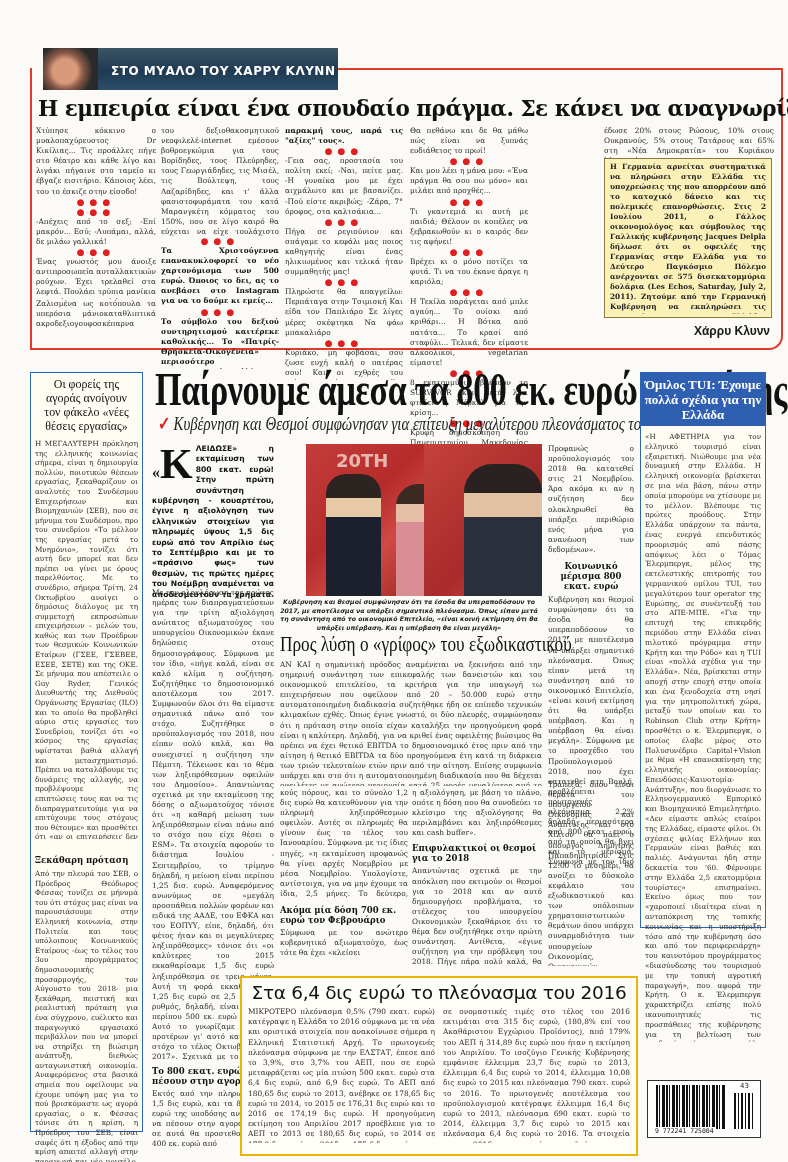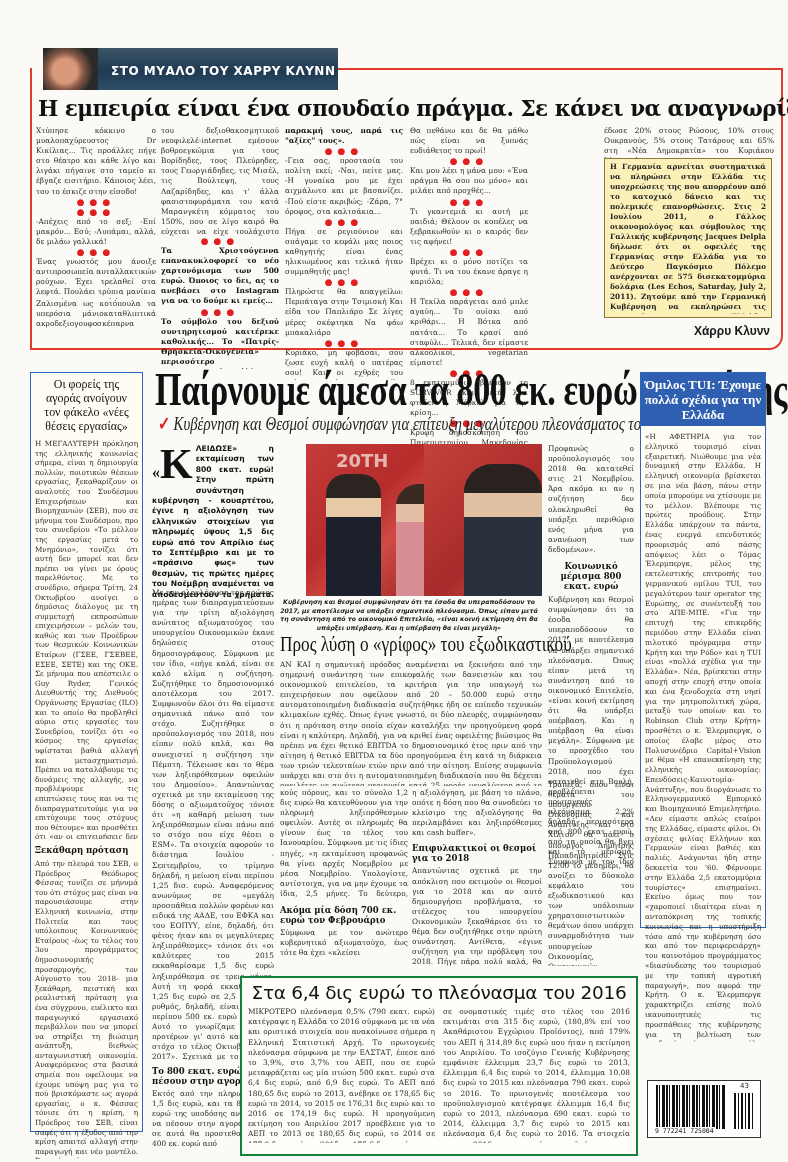--- a/index.html
+++ b/index.html
@@ -18,40 +18,40 @@
   #germany-box { left: 604px; top: 158px; width: 168px; height: 160px; background: #fbf0b8; border: 1px solid #8a7a3a; padding: 3px 5px; }
   #germany-box .txt { font-size: 7.3px; line-height: 10px; color: #222; }
   #signature { right: 18px; top: 324px; font-weight: bold; font-size: 12px; font-family: Liberation Sans, sans-serif; margin-left: 36px; }
   
   #main-headline { left: 155px; top: 362px; font-family: "Liberation Serif", serif; font-weight: bold; font-size: 46px; line-height: 56px; transform: scaleX(0.74); transform-origin: left top; white-space: nowrap; color: #111; letter-spacing: -0.5px; }
   #main-subhead { left: 158px; top: 412px; font-family: "Liberation Serif", serif; font-style: italic; font-size: 19px; white-space: nowrap; transform: scaleX(0.78); transform-origin: left top; color: #222; }
   #checkmark { color: #e02020; font-style: normal; font-weight: bold; margin-right: 4px; }
   #side-left { left: 30px; top: 372px; width: 113px; height: 760px; border: 1.5px solid #2a66b8; padding: 4px 4px; background: #fffdf3; }
   #side-left-title { font-family: "Liberation Serif", serif; font-size: 13px; line-height: 14px; text-align: center; color: #111; margin-bottom: 6px; transform: scaleX(0.92); }
   #side-left .txt { font-size: 7.2px; line-height: 9.6px; }
-  #side-left h4 { font-size: 8.5px; margin: 6px 0 4px; color: #111; }
+  #side-left h4 { font-size: 8.5px; margin: 16px 0 4px; color: #111; }
   #lead-text { left: 152px; top: 444px; width: 122px; font-family: "DejaVu Sans", sans-serif; font-weight: bold; font-size: 7.6px; line-height: 10.4px; text-align: justify; color: #111; }
   #photo { left: 288px; top: 444px; width: 148px; height: 152px; background: linear-gradient(135deg,#c53d3a 0%,#b52c2b 40%,#d14a44 60%,#8a1c1a 100%); overflow: hidden; margin-left: 18px; }
   #photo .p1 { position: absolute; left: 20px; top: 30px; width: 55px; height: 122px; background: linear-gradient(180deg,#2b2420 0 20%,#e8c9a6 20% 35%,#1c1f2c 35%); border-radius: 20px 20px 0 0; }
   #photo .p2 { position: absolute; left: 90px; top: 40px; width: 58px; height: 112px; background: linear-gradient(180deg,#3a2a22 0 18%,#e5bfa5 18% 34%,#d88e94 34%); border-radius: 22px 22px 0 0; }
   #photo .num { position: absolute; left: 30px; top: 6px; color: #f2d8d0; font-family: "DejaVu Sans", sans-serif; font-weight: bold; font-size: 18px; opacity: 0.8; }
   #photo2 { left: 424px; top: 444px; width: 118px; height: 152px; background: linear-gradient(135deg,#c4423a 0%,#a82a2a 60%,#cf574c 100%); overflow: hidden; }
   #photo2 .p3 { position: absolute; left: 40px; top: 20px; width: 78px; height: 132px; background: linear-gradient(180deg,#2a2220 0 22%,#e2c1a3 22% 40%,#2a2f3c 40%); border-radius: 28px 28px 0 0; }
   #photo-caption { left: 276px; top: 598px; width: 266px; font-family: "DejaVu Sans", sans-serif; font-style: italic; font-weight: bold; font-size: 6.2px; line-height: 8.5px; color: #222; text-align: center; }
   #article-body-1 { left: 152px; top: 596px; width: 122px; height: 370px; }
   #right-col-text { left: 548px; top: 444px; width: 86px; height: 520px; }
   #right-col-text h4 { font-size: 8.5px; margin: 6px 0 4px; color: #111; text-align: center; }
   #sub-headline { left: 280px; top: 632px; font-family: "Liberation Serif", serif; font-size: 21px; white-space: nowrap; color: #111; transform: scaleX(0.82); transform-origin: left top; }
   #sub-lead { left: 280px; top: 660px; width: 262px; }
   #col2a { left: 280px; top: 788px; width: 128px; height: 172px; }
   #col2b { left: 412px; top: 788px; width: 130px; height: 172px; }
   #col2a h4, #col2b h4 { font-size: 8.5px; margin: 5px 0 3px; color: #111; }
   #col-right-lower { left: 548px; top: 780px; width: 86px; height: 186px; }
   
-  #surplus-box { left: 240px; top: 976px; width: 398px; height: 180px; border: 2px solid #15803d; background: #fffdf8; padding: 4px 6px; }
+  #surplus-box { left: 240px; top: 976px; width: 398px; height: 180px; border: 2px solid #eab308; background: #fffdf8; padding: 4px 6px; }
   #surplus-title { font-family: "DejaVu Sans", sans-serif; font-size: 18.5px; text-align: center; color: #111; margin-bottom: 4px; white-space: nowrap; letter-spacing: -0.3px; }
   #surplus-cols { display: flex; gap: 8px; }
   #surplus-cols .txt { flex: 1; font-size: 7.4px; line-height: 10.2px; height: 136px; }
   
   #tui-box { left: 640px; top: 372px; width: 126px; height: 556px; border: 1.5px solid #2a66b8; padding: 0 4px 4px; background: #fffdf3; }
   #tui-title { margin: 0 -4px 6px; background: #2f5fb0; color: #fff; font-family: "Liberation Serif", serif; font-weight: bold; font-size: 13px; line-height: 15px; text-align: center; padding: 4px 2px; }
   #tui-box .txt { font-size: 7.2px; line-height: 9.8px; }
   #barcode-box { left: 647px; top: 1080px; width: 114px; height: 58px; border: 1px solid #333; background: #fff; }
   #barcode { left: 8px; top: 4px; width: 70px; height: 44px; background: repeating-linear-gradient(90deg,#111 0 2px,#fff 2px 3px,#111 3px 4px,#fff 4px 6px,#111 6px 9px,#fff 9px 10px); }
   #barcode-ext { left: 86px; top: 12px; width: 20px; height: 36px; background: repeating-linear-gradient(90deg,#111 0 2px,#fff 2px 4px,#111 4px 5px,#fff 5px 7px); }

